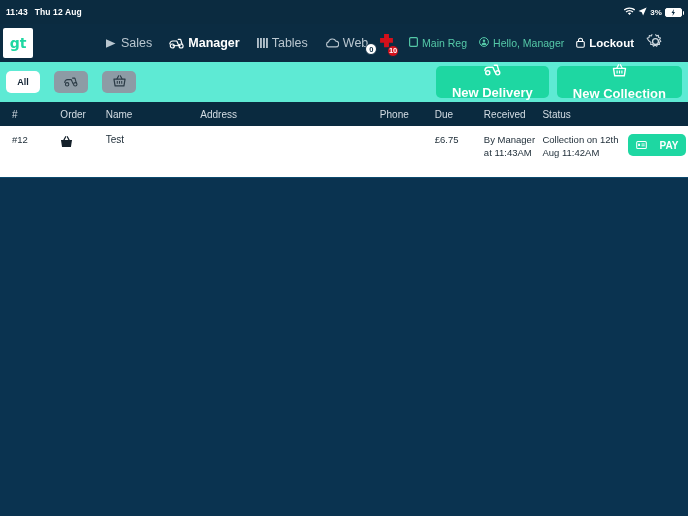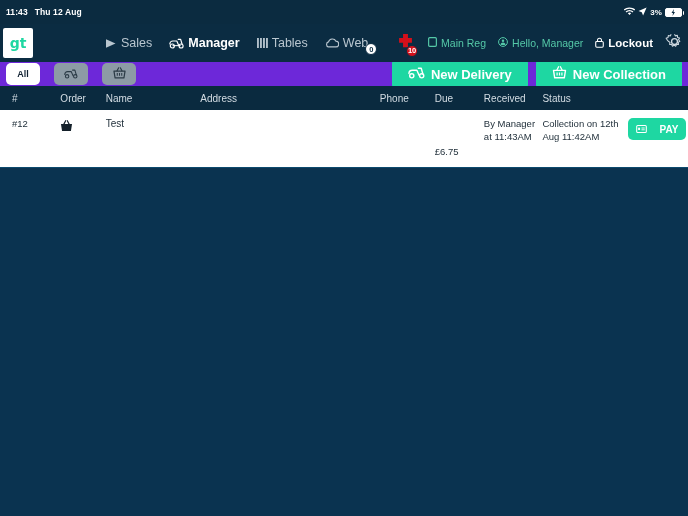--- a/index.html
+++ b/index.html
@@ -69,48 +69,49 @@
     min-width: 12px; height: 12px; border-radius: 50%;
     background: #ffffff; color: #0b2c42;
     font-size: 7.5px; font-weight: bold;
     display: flex; align-items: center; justify-content: center;
     border: 1.5px solid #0b2c42;
   }
   .badge.red { background: #d4101b; color: #ffffff; border-color: #0b2c42; }
 
   .header-right {
     margin-left: auto; display: flex; align-items: center; gap: 12px;
-    padding-right: 4px;
+    padding-right: 23px;
   }
   .alert-wrap { position: relative; display: flex; align-items: center; margin-right: 2px; }
   .hr-item { display: flex; align-items: center; gap: 4px; font-size: 10.5px; color: #55c9a8; white-space: nowrap; cursor: pointer; }
   .hr-item.white { color: #ffffff; font-weight: bold; font-size: 11.5px; }
   .gear { cursor: pointer; display: flex; align-items: center; }
 
   
   .toolbar {
-    height: 24px; background: #6d28d9;
+    height: 40px; background: #5eead4;
     display: flex; align-items: center;
     padding: 0 6px; flex: none;
   }
   .filters { display: flex; align-items: center; gap: 14px; }
   .fbtn {
     width: 34px; height: 22px; border-radius: 5px;
     display: flex; align-items: center; justify-content: center;
     cursor: pointer; border: none;
   }
   .fbtn.active { background: #ffffff; color: #123; font-size: 9px; font-weight: bold; }
   .fbtn.idle { background: #8d9ba5; color: #2b3b46; }
   .actions { margin-left: auto; display: flex; align-items: center; gap: 8px; }
   .abtn {
     height: 32px; border-radius: 5px; background: #1ed7a2;
     color: #ffffff; font-size: 13px; font-weight: bold;
     display: flex; align-items: center; justify-content: center; gap: 6px;
     padding: 0 16px; cursor: pointer; border: none;
     font-family: "Liberation Sans", sans-serif;
+    flex-direction: column;
   }
 
   
   .thead {
     height: 24px; background: #0a2a3f;
     display: flex; align-items: center;
     color: #d4dde4; font-size: 10px; flex: none;
   }
   .tbody { background: #ffffff; flex: none; }
   .trow {
@@ -124,21 +125,21 @@
   .c-name   { width: 100px; }
   .c-addr   { width: 190px; }
   .c-phone  { width: 58px; text-align: left; }
   .c-due    { width: 52px; text-align: left; }
   .c-recv   { width: 62px; }
   .c-status { width: 90px; }
   .c-pay    { width: 64px; }
   .trow .c-num    { font-size: 9.5px; color: #1c2b36; }
   .trow .c-order  { color: #14202a; display: flex; }
   .trow .c-name   { font-size: 10px; color: #1c2b36; }
-  .trow .c-due    { font-size: 9.5px; color: #1c2b36; margin-top: 28px; }
+  .trow .c-due    { font-size: 9.5px; color: #1c2b36; }
   .trow .c-recv,
   .trow .c-status { font-size: 9.5px; color: #1c2b36; line-height: 1.35; }
   .paybtn {
     background: #1ed7a2; color: #ffffff;
     border-radius: 5px; height: 22px;
     display: flex; align-items: center; justify-content: center; gap: 13px;
     font-size: 10px; font-weight: bold; cursor: pointer; border: none;
     padding: 0 8px;
   }
   .content { flex: 1; background: #0a3350; }

